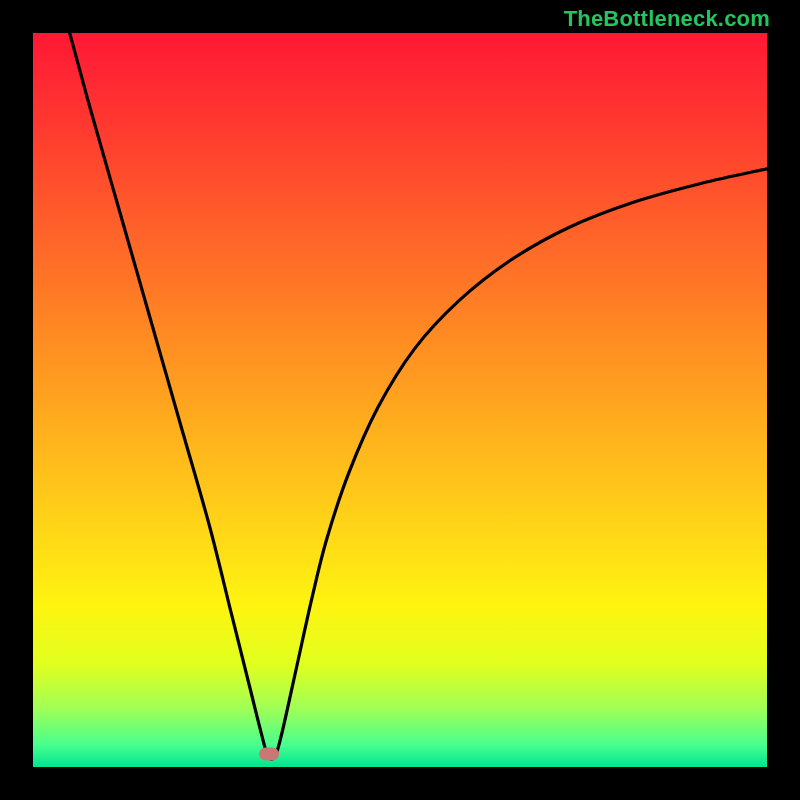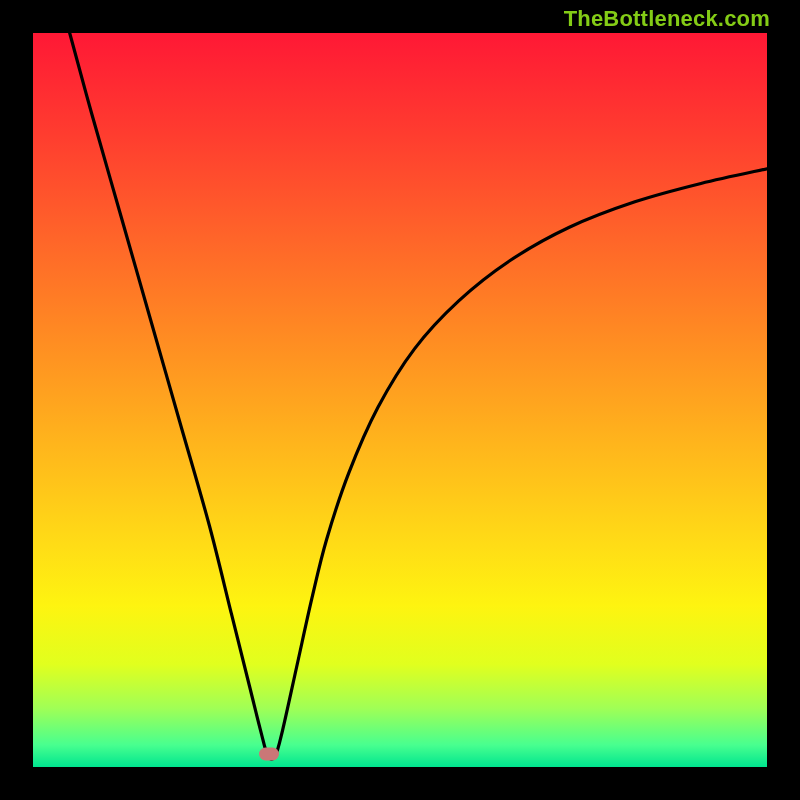--- a/index.html
+++ b/index.html
@@ -37,21 +37,21 @@
     width: 100%;
     height: 100%;
   }
   .watermark {
     position: absolute;
     top: 6px;
     right: 30px;
     font-family: Arial, Helvetica, sans-serif;
     font-size: 22px;
     font-weight: 600;
-    color: #84cc16;
+    color: #22c55e;
     letter-spacing: 0.2px;
   }
   .marker {
     position: absolute;
     width: 20px;
     height: 13px;
     background: #ca7777;
     border-radius: 7px;
     transform: translate(-50%, -50%);
   }

